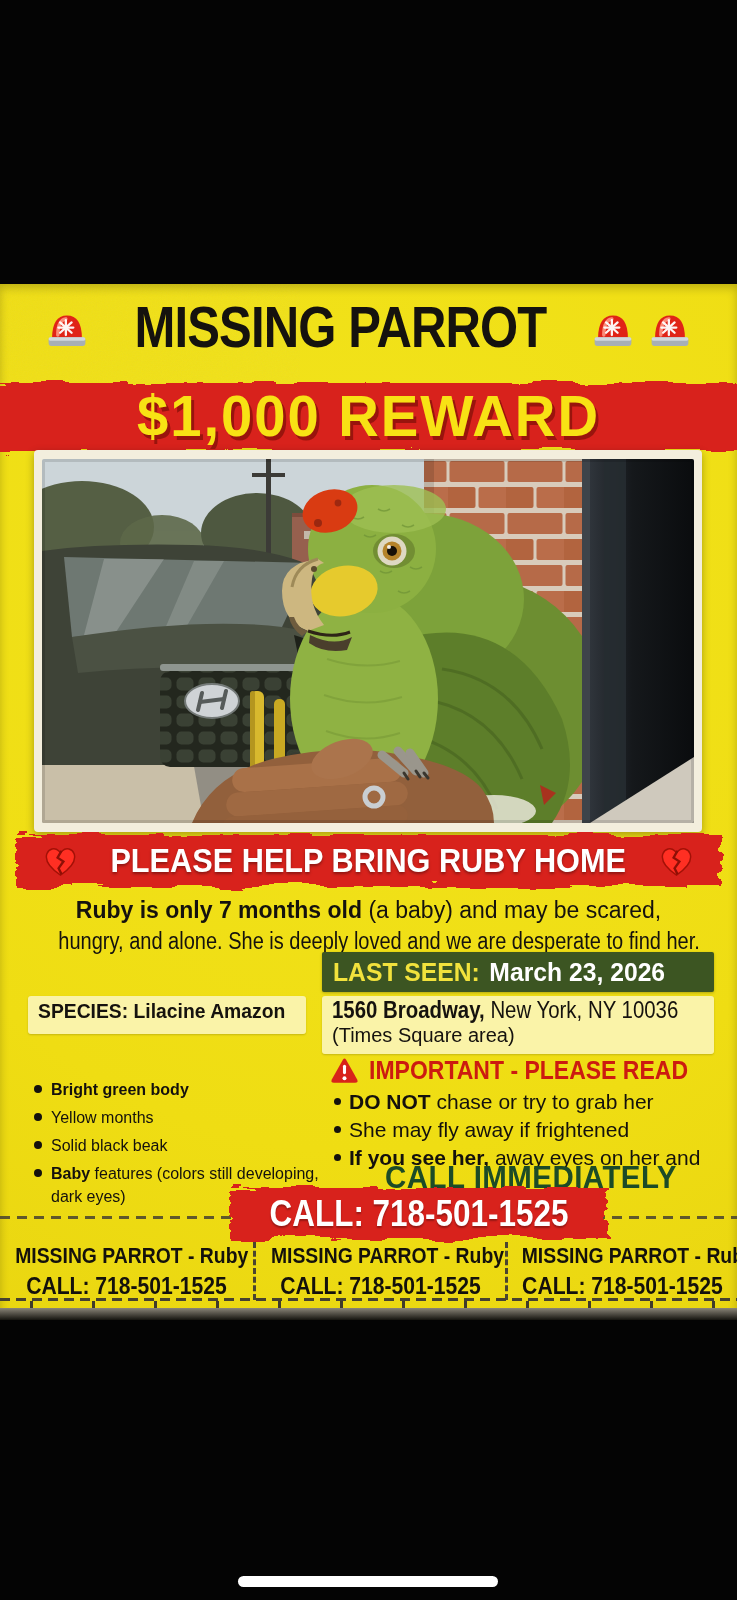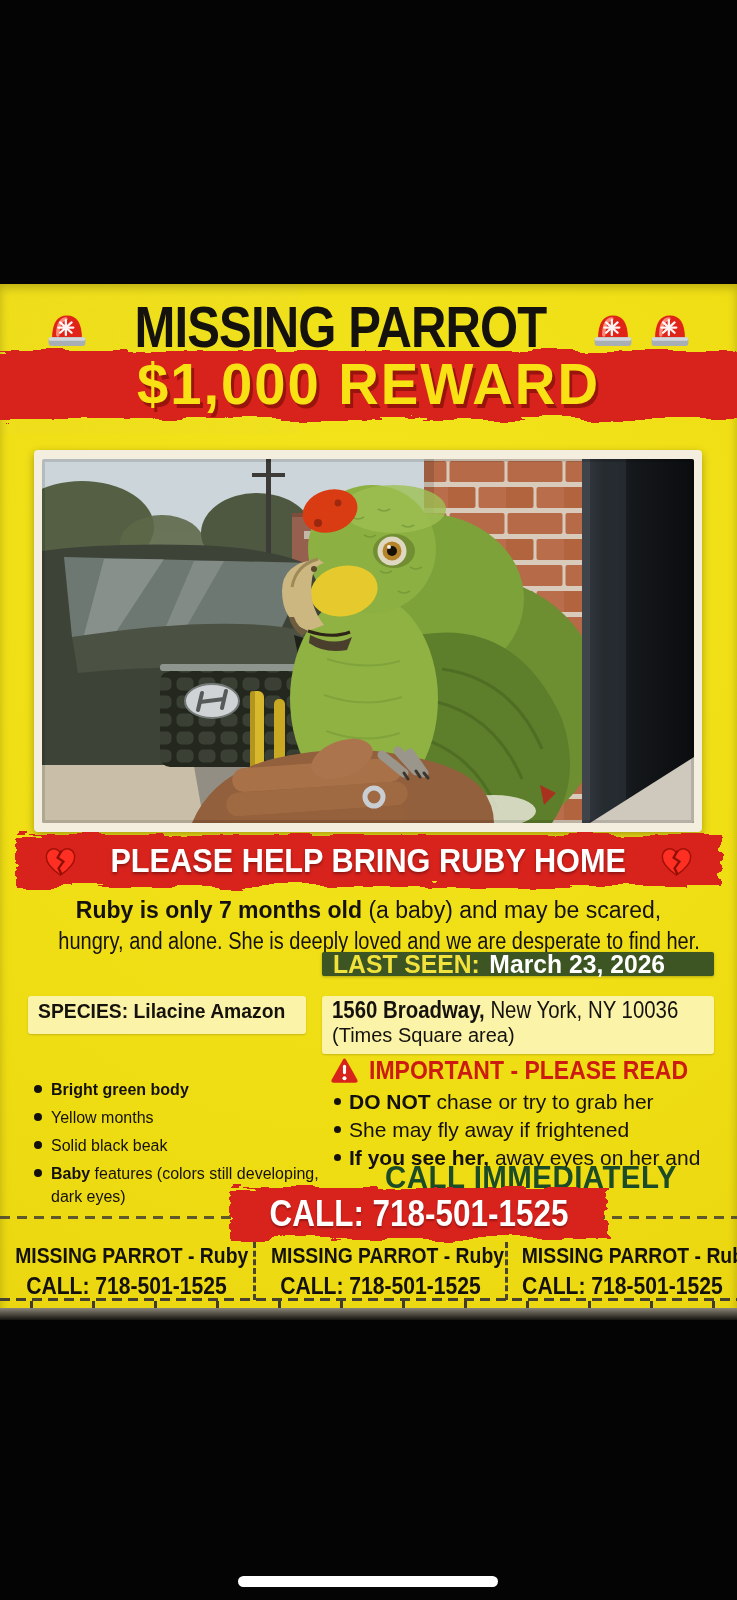--- a/index.html
+++ b/index.html
@@ -10,21 +10,21 @@
           box-shadow:inset 0 4px 10px rgba(0,0,0,.22);}
   .grain{position:absolute;inset:0;opacity:.06;pointer-events:none;}
   
   .title-row{position:absolute;top:10px;left:0;width:737px;height:66px;display:flex;align-items:center;justify-content:center;gap:11px;}
   .title-text{font-size:57px;font-weight:700;color:#15120e;transform:scaleX(.86);transform-origin:center;white-space:nowrap;letter-spacing:-1px;}
   .siren{width:46px;height:46px;flex:none;}
   
   .brush{position:absolute;}
   .brush .bg{position:absolute;background:var(--banner-red,#d8231a);filter:url(#roughf);}
   .brush .fg{position:relative;z-index:1;}
-  .reward{top:64px;left:0;width:737px;height:74px;}
+  .reward{top:96px;left:0;width:737px;height:74px;}
   .reward .bg{inset:3px -20px;}
   .reward .fg{display:block;text-align:center;line-height:72px;font-size:58px;font-weight:700;letter-spacing:2px;
               color:#f8e214;transform:scaleX(.97);transform-origin:center;white-space:nowrap;
               text-shadow:3px 4px 0 rgba(112,12,4,.6);}
   
   .photo-frame{position:absolute;top:166px;left:34px;width:668px;height:382px;background:#f3eedd;border-radius:4px;
                box-shadow:0 3px 8px rgba(0,0,0,.3);padding:9px 8px;box-sizing:border-box;}
   .scene{display:block;width:652px;height:364px;border-radius:2px;}
   
   .help{top:550px;left:26px;width:685px;height:54px;}
@@ -37,21 +37,21 @@
   .intro{position:absolute;top:611px;left:12px;width:713px;text-align:center;color:#15120e;font-size:23px;line-height:31px;}
   .intro .l{display:block;white-space:nowrap;}
   .intro .l2{transform:scaleX(.87);transform-origin:center;}
   .b{font-weight:700;} .r{font-weight:400;}
   
   .ghead{position:absolute;background:var(--header-green,#3c5522);border-radius:2px;display:flex;align-items:center;
          padding:0 11px;box-shadow:0 1px 3px rgba(0,0,0,.25);white-space:nowrap;}
   .ghead .lbl{color:#f2e23c;font-weight:700;}
   .ghead .val{color:#ffffff;font-weight:700;margin-left:10px;}
   .name-head{top:672px;left:28px;width:278px;height:36px;font-size:23px;box-sizing:border-box;}
-  .seen-head{top:668px;left:322px;width:392px;height:24px;font-size:26px;box-sizing:border-box;}
+  .seen-head{top:668px;left:322px;width:392px;height:40px;font-size:26px;box-sizing:border-box;}
   .seen-head .inner{display:flex;transform:scaleX(.95);transform-origin:left;align-items:center;}
   .cbox{position:absolute;background:rgba(250,243,176,.95);border-radius:3px;padding:0 10px;box-sizing:border-box;
         color:#15120e;box-shadow:0 1px 2px rgba(0,0,0,.18);}
   .species-box{top:712px;left:28px;width:278px;height:38px;font-size:21px;line-height:29px;white-space:nowrap;}
   .species-box .inner{display:inline-block;transform:scaleX(.92);transform-origin:left;font-weight:700;}
   .address-box{top:712px;left:322px;width:392px;height:58px;}
   .addr1{font-size:24px;line-height:28px;white-space:nowrap;transform:scaleX(.85);transform-origin:left;}
   .addr2{font-size:20px;line-height:22px;font-weight:400;}
   
   .fban{top:756px;left:22px;width:300px;height:33px;}

